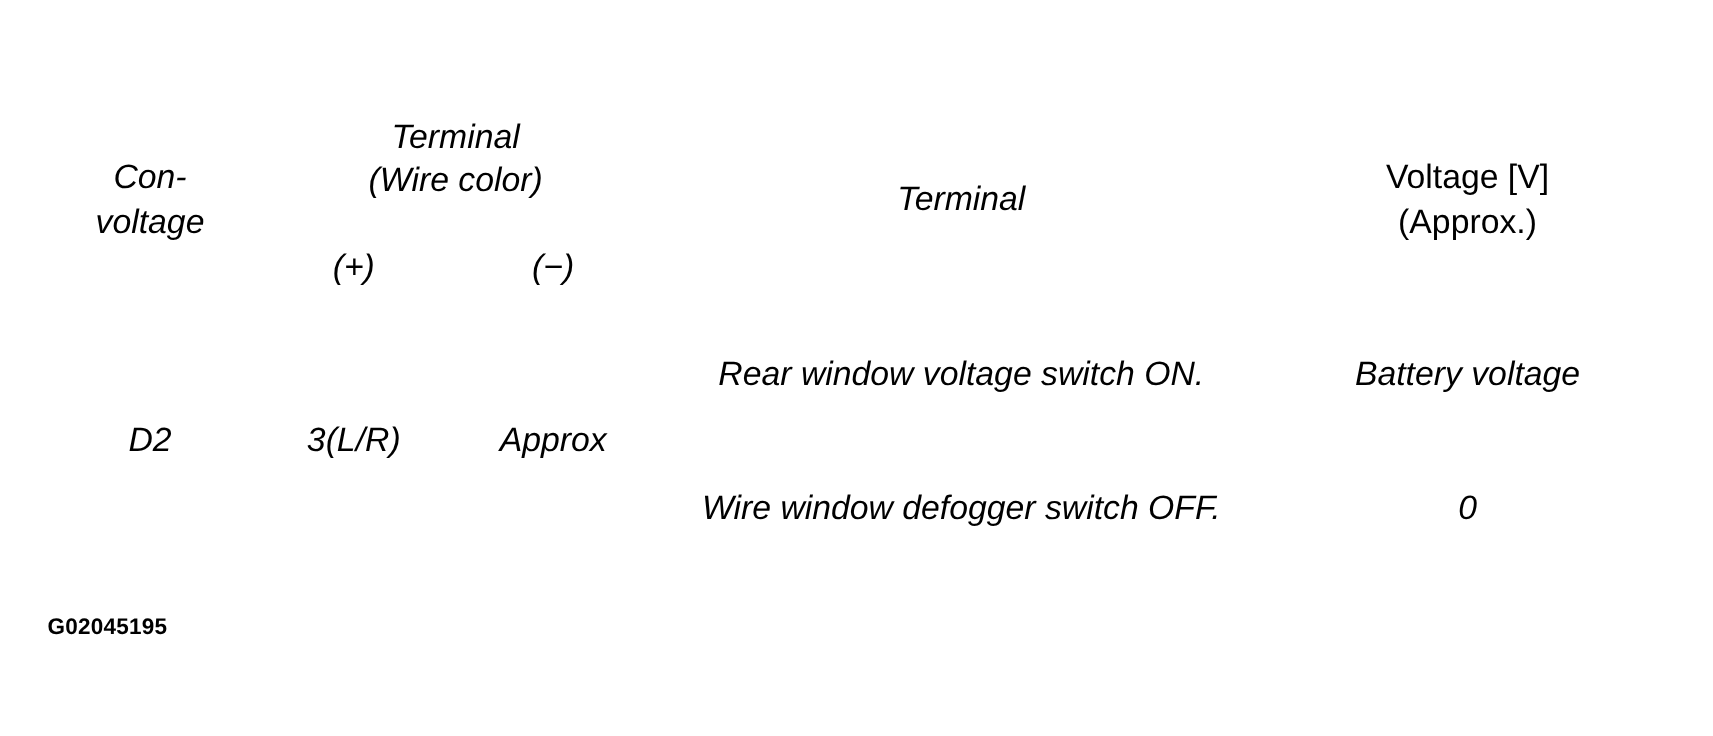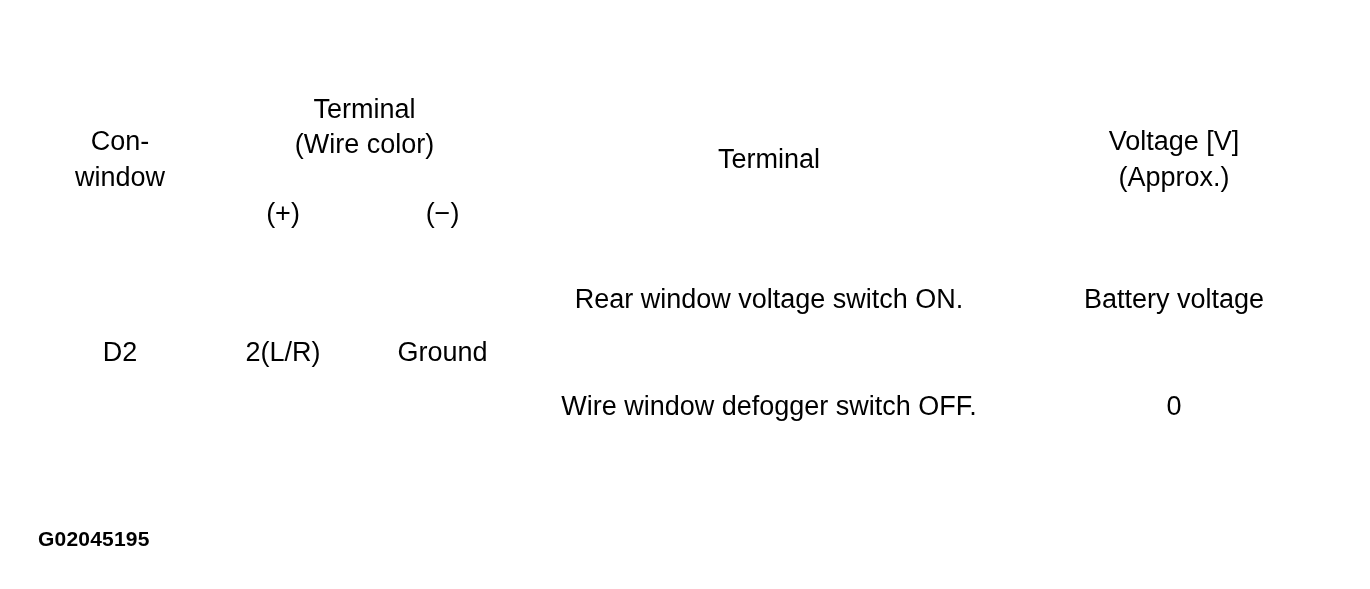--- a/index.html
+++ b/index.html
@@ -44,93 +44,92 @@
     border: none;
   }
 
   
   .rule-top      { border-top: 5px solid #000; }
   .rule-mid      { border-top: 3px solid #000; }
   .rule-bottom   { border-bottom: 5px solid #000; }
   .rule-thin-top { border-top: 2px solid #000; }
 
   
-  .vr-right { border-right: 2px solid #000; }
+  .vr-right { border-right: 2px solid #000; font-style: italic; }
 
   
   .col-connector { width: 170px; }
   .col-plus      { width: 156px; }
   .col-minus     { width: 163px; }
   .col-condition { width: 490px; }
   .col-voltage   { width: 320px; }
 
-  .cell-pad-lr { padding-left: 14px; padding-right: 14px; }
+  .cell-pad-lr { padding-left: 14px; padding-right: 14px; font-style: italic; }
 
   .h-connector { height: 173px; }
   .h-terminal  { height: 100px; }
   .h-subhdr    { height: 60px; }
   .h-body-row  { height: 107px; }
 
   .txt-left { text-align: left; padding-left: 20px; }
 
   .two-line { white-space: pre-line; }
 
   
   .caption {
     position: absolute;
     left: 38px;
     top: 491px;
-    font-size: 21px;
+    font-size: 18px;
     font-weight: bold;
     letter-spacing: 0.2px;
     font-family: "Liberation Sans", sans-serif;
-    margin-top: 36px;
   }
 </style>
 </head>
 <body>
 
 <div class="page">
 
   <div class="table-wrap">
     <table class="spec-table">
       <colgroup>
         <col class="col-connector">
         <col class="col-plus">
         <col class="col-minus">
         <col class="col-condition">
         <col class="col-voltage">
       </colgroup>
       <tbody>
 
         <tr>
           <td class="rule-top vr-right h-connector two-line" rowspan="2">Con-
-window</td>
+voltage</td>
 
           <td class="rule-top vr-right h-terminal two-line" colspan="2">Terminal
 (Wire color)</td>
 
           <td class="rule-top vr-right h-connector" rowspan="2">Terminal</td>
 
           <td class="rule-top h-connector two-line" rowspan="2">Voltage [V]
 (Approx.)</td>
         </tr>
 
         <tr>
           <td class="rule-thin-top vr-right h-subhdr">(+)</td>
 
           <td class="rule-thin-top vr-right h-subhdr">(−)</td>
         </tr>
 
         <tr>
           <td class="rule-mid vr-right h-body-row" rowspan="2">D2</td>
 
-          <td class="rule-mid vr-right h-body-row" rowspan="2">2(L/R)</td>
+          <td class="rule-mid vr-right h-body-row" rowspan="2">3(L/R)</td>
 
-          <td class="rule-mid vr-right h-body-row" rowspan="2">Ground</td>
+          <td class="rule-mid vr-right h-body-row" rowspan="2">Approx</td>
 
           <td class="rule-mid vr-right h-body-row txt-left">Rear window voltage switch ON.</td>
 
           <td class="rule-mid h-body-row cell-pad-lr">Battery voltage</td>
         </tr>
 
         <tr>
           <td class="rule-thin-top rule-bottom vr-right h-body-row txt-left">Wire window defogger switch OFF.</td>
 
           <td class="rule-thin-top rule-bottom h-body-row cell-pad-lr">0</td>

